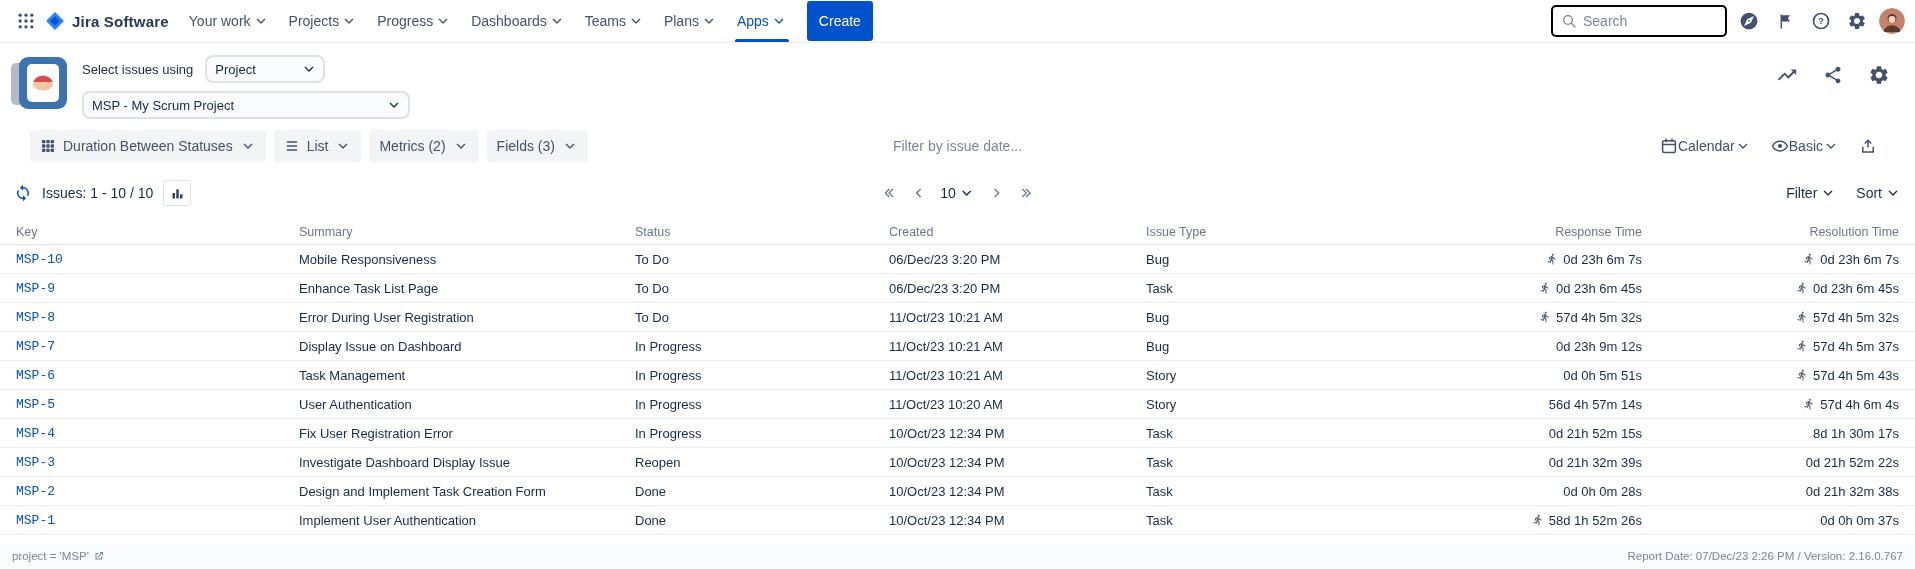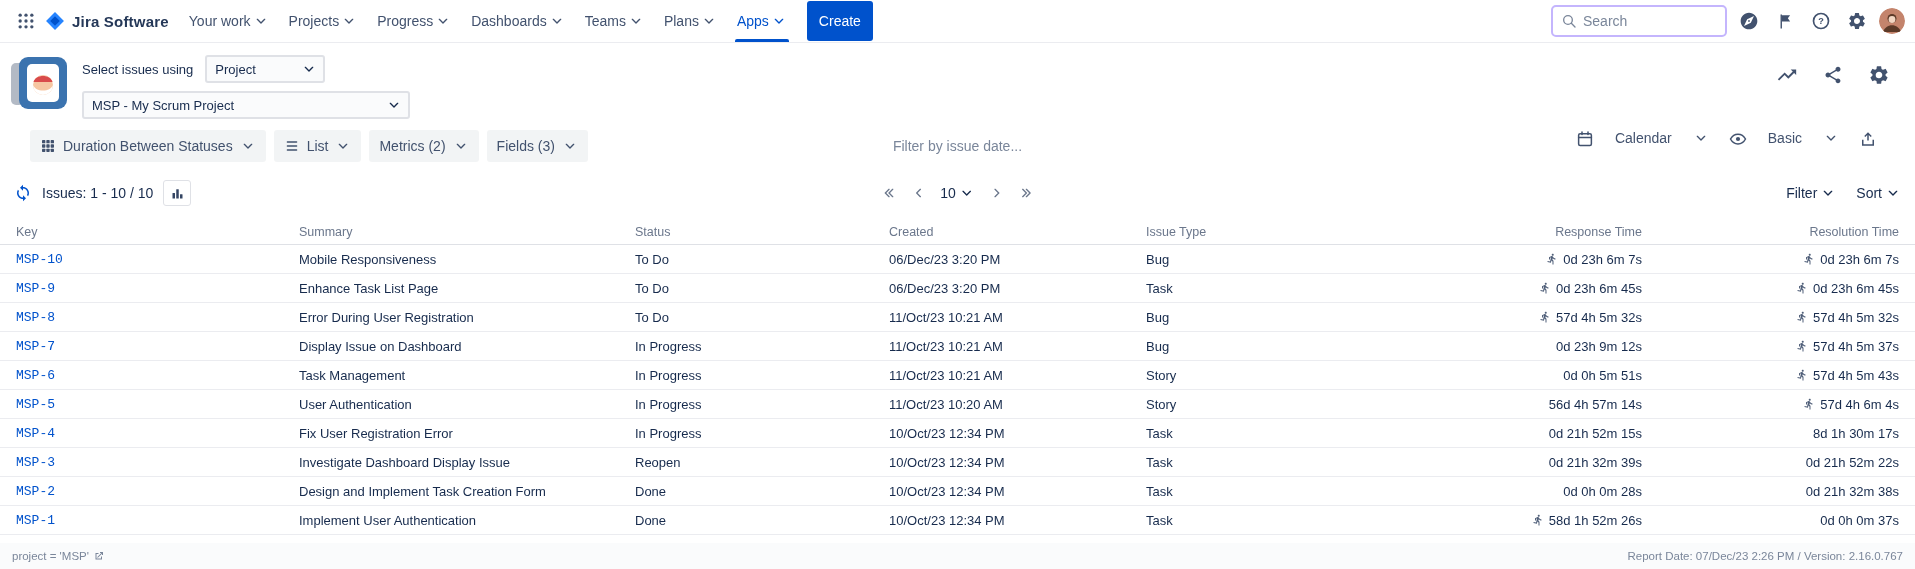--- a/index.html
+++ b/index.html
@@ -16,43 +16,43 @@
   .topnav{flex:0 0 42px;display:flex;align-items:center;padding:0 10px;border-bottom:1px solid #EBECF0;background:#fff;}
   .appswitcher{width:32px;height:32px;display:flex;align-items:center;justify-content:center;border-radius:3px;color:#42526E;cursor:pointer;}
   .logo{display:flex;align-items:center;gap:6px;padding:0 10px 0 2px;cursor:pointer;justify-content:flex-end;}
   .logo-text{font-size:15px;font-weight:600;color:#253858;letter-spacing:.2px;white-space:nowrap;}
   .nav{display:flex;align-items:stretch;height:42px;}
   .nav-item{display:flex;align-items:center;gap:2px;padding:0 10px;font-size:14px;color:#42526E;cursor:pointer;position:relative;white-space:nowrap;}
   .nav-item.active{color:#0052CC;font-weight:500;}
   .nav-item.active::after{content:"";position:absolute;left:8px;right:8px;bottom:0;height:3px;background:#0052CC;border-radius:2px 2px 0 0;}
   .create-btn{background:#0052CC;color:#fff;border:none;border-radius:3px;font-size:14px;font-weight:500;padding:0 12px;height:40px;margin-left:10px;cursor:pointer;font-family:inherit;}
   .topnav-right{margin-left:auto;display:flex;align-items:center;gap:8px;}
-  .search-box{display:flex;align-items:center;gap:6px;border:2px solid #c4b5fd;border-radius:5px;height:32px;padding:0 8px;width:176px;background:#fff;color:#7A869A;}
+  .search-box{display:flex;align-items:center;gap:6px;border:2px solid #000000;border-radius:5px;height:32px;padding:0 8px;width:176px;background:#fff;color:#7A869A;}
   .search-box input{border:none;outline:none;font-size:14px;width:100%;color:#172B4D;font-family:inherit;background:transparent;}
   .search-box input::placeholder{color:#7A869A;}
   .icon-btn{width:28px;height:28px;display:flex;align-items:center;justify-content:center;color:#42526E;border-radius:50%;cursor:pointer;}
   .avatar{width:26px;height:26px;border-radius:50%;overflow:hidden;cursor:pointer;flex:0 0 auto;}
 
   
   .app-header{flex:0 0 84px;display:flex;align-items:flex-start;gap:14px;padding:12px 16px 6px 10px;}
   .app-icon{flex:0 0 auto;}
   .selects{display:flex;flex-direction:column;gap:8px;}
   .select-row{display:flex;align-items:center;gap:12px;}
   .select-label{font-size:13px;color:#172B4D;white-space:nowrap;}
-  .select{display:flex;align-items:center;justify-content:space-between;gap:8px;background:#FAFBFC;border:2px solid #DFE1E6;border-radius:3px;height:28px;padding:0 6px 0 8px;font-size:13px;color:#172B4D;cursor:pointer;white-space:nowrap;}
+  .select{display:flex;align-items:center;justify-content:space-between;gap:8px;background:#FAFBFC;border:2px solid #DFE1E6;border-radius:8px;height:28px;padding:0 6px 0 8px;font-size:13px;color:#172B4D;cursor:pointer;white-space:nowrap;}
   .select.small{width:120px;}
   .select.wide{width:328px;}
   .app-header-icons{margin-left:auto;display:flex;align-items:center;gap:18px;color:#42526E;padding:6px 6px 0 0;}
 
   
   .toolbar{flex:0 0 38px;display:flex;align-items:center;gap:8px;padding:0 30px;position:relative;}
   .tb-btn{display:flex;align-items:center;gap:7px;background:rgba(9,30,66,0.05);border:none;border-radius:3px;height:32px;padding:0 10px;font-size:14px;color:#42526E;cursor:pointer;font-family:inherit;white-space:nowrap;}
   .date-filter{position:absolute;left:50%;transform:translateX(-50%);color:#7A869A;font-size:14px;cursor:text;white-space:nowrap;}
   .toolbar-right{margin-left:auto;display:flex;align-items:center;gap:4px;}
-  .tb-ghost{display:flex;align-items:flex-start;gap:21px;background:transparent;border:none;height:32px;padding:0 8px;font-size:14px;color:#42526E;cursor:pointer;font-family:inherit;white-space:nowrap;}
+  .tb-ghost{display:flex;align-items:center;gap:0;background:transparent;border:none;height:32px;padding:0 8px;font-size:14px;color:#42526E;cursor:pointer;font-family:inherit;white-space:nowrap;}
 
   
   .issues-bar{flex:0 0 36px;margin-top:10px;display:flex;align-items:center;padding:0 14px;position:relative;}
   .refresh{color:#0052CC;cursor:pointer;display:flex;}
   .issues-count{font-size:14px;color:#172B4D;margin:0 10px 0 10px;white-space:nowrap;}
   .chart-btn{width:28px;height:26px;border:1px solid #DFE1E6;background:#fff;border-radius:3px;display:flex;align-items:center;justify-content:center;cursor:pointer;}
   .pagination{position:absolute;left:50%;transform:translateX(-50%);display:flex;align-items:center;gap:14px;color:#6B778C;}
   .page-nav{cursor:pointer;display:flex;color:#6B778C;}
   .page-size{display:flex;align-items:center;gap:3px;color:#172B4D;font-size:14px;cursor:pointer;}
   .issues-right{margin-left:auto;display:flex;align-items:center;gap:20px;}

